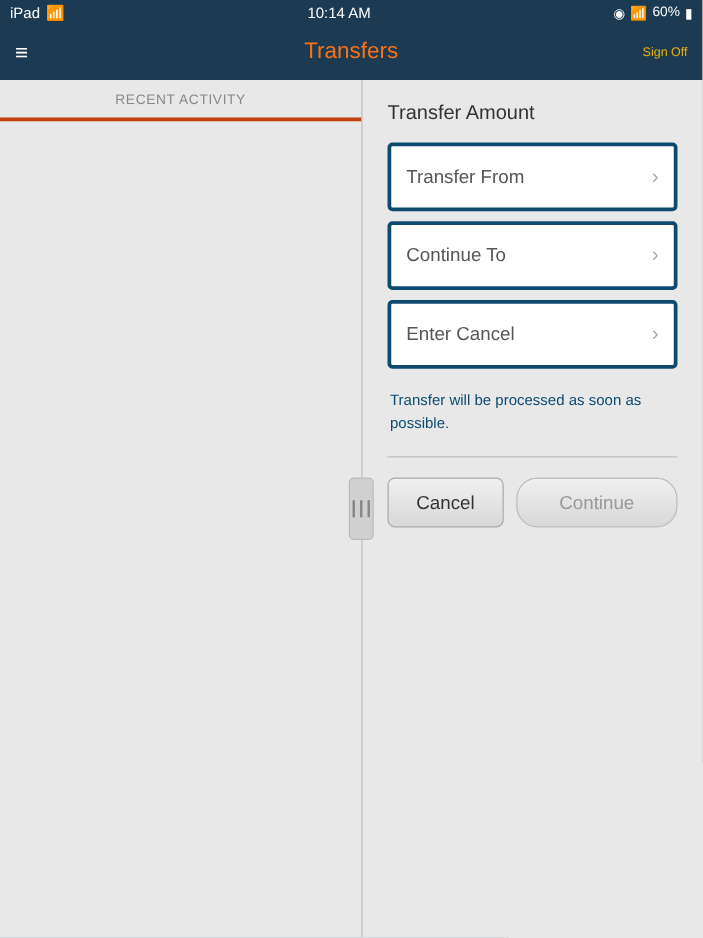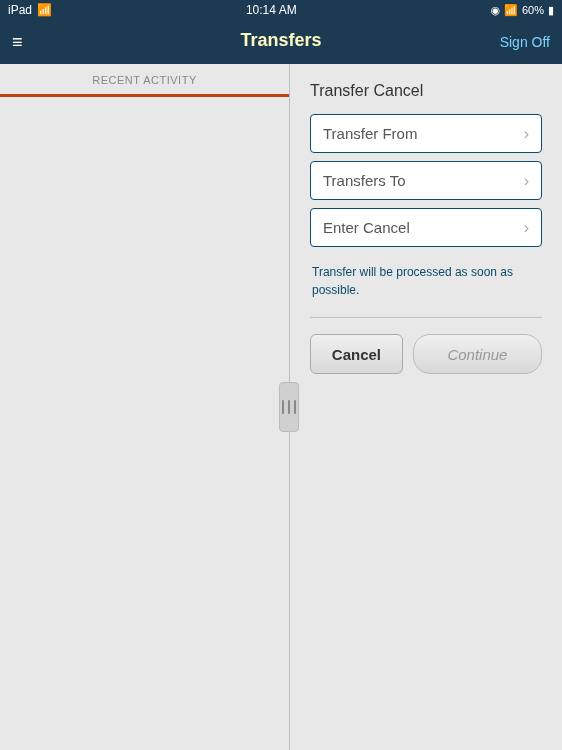--- a/index.html
+++ b/index.html
@@ -38,36 +38,36 @@
     
     .nav-bar {
       background: #1c3a52;
       height: 44px;
       display: flex;
       align-items: center;
       justify-content: space-between;
       padding: 0 12px;
     }
     .nav-bar-title {
-      color: #fef9c3;
+      color: #f97316;
       font-size: 18px;
-      font-weight: bold;
+      font-weight: normal;
       position: absolute;
       left: 50%;
       transform: translateX(-50%);
       top: 30px;
     }
     .nav-bar-menu {
       color: #fff;
       font-size: 18px;
       cursor: pointer;
     }
     .nav-bar-signoff {
-      color: #7dd3fc;
-      font-size: 14px;
+      color: #eab308;
+      font-size: 10px;
       cursor: pointer;
     }
 
     
     .main-layout {
       display: flex;
       height: calc(750px - 64px);
     }
 
     
@@ -132,23 +132,23 @@
     }
     .transfer-funds-title {
       font-size: 16px;
       color: #333;
       margin-bottom: 14px;
     }
 
     
     .form-field {
       background: #fff;
-      border: 1px solid #0c4a6e;
+      border: 3px solid #0c4a6e;
       border-radius: 4px;
-      height: 39px;
+      height: 55px;
       display: flex;
       align-items: center;
       justify-content: space-between;
       padding: 0 12px;
       margin-bottom: 8px;
       cursor: pointer;
     }
     .form-field-label {
       font-size: 15px;
       color: #555;
@@ -180,32 +180,31 @@
     }
     .btn-cancel {
       flex: 1;
       height: 40px;
       background: linear-gradient(to bottom, #f0f0f0, #d8d8d8);
       border: 1px solid #aaa;
       border-radius: 6px;
       font-size: 15px;
       color: #333;
       cursor: pointer;
-      font-weight: 700;
+      font-weight: 400;
     }
     .btn-continue {
       flex: 1.4;
       height: 40px;
       background: linear-gradient(to bottom, #f0f0f0, #d8d8d8);
       border: 1px solid #bbb;
       border-radius: 17px;
       font-size: 15px;
       color: #999;
       cursor: not-allowed;
-      font-style: italic;
     }
   </style>
 </head>
 <body>
 
 <div class="status-bar">
   <div class="status-bar-left">
     <span>iPad</span>
     <span>📶</span>
   </div>
@@ -232,29 +231,29 @@
     <div class="drag-handle">
       <div class="drag-handle-inner">
         <div class="drag-handle-line"></div>
         <div class="drag-handle-line"></div>
         <div class="drag-handle-line"></div>
       </div>
     </div>
   </div>
 
   <div class="right-panel">
-    <div class="transfer-funds-title">Transfer Cancel</div>
+    <div class="transfer-funds-title">Transfer Amount</div>
 
     <div class="form-field">
       <span class="form-field-label">Transfer From</span>
       <span class="form-field-chevron">›</span>
     </div>
 
     <div class="form-field">
-      <span class="form-field-label">Transfers To</span>
+      <span class="form-field-label">Continue To</span>
       <span class="form-field-chevron">›</span>
     </div>
 
     <div class="form-field">
       <span class="form-field-label">Enter Cancel</span>
       <span class="form-field-chevron">›</span>
     </div>
 
     <div class="transfer-info">Transfer will be processed as soon as possible.</div>
 

